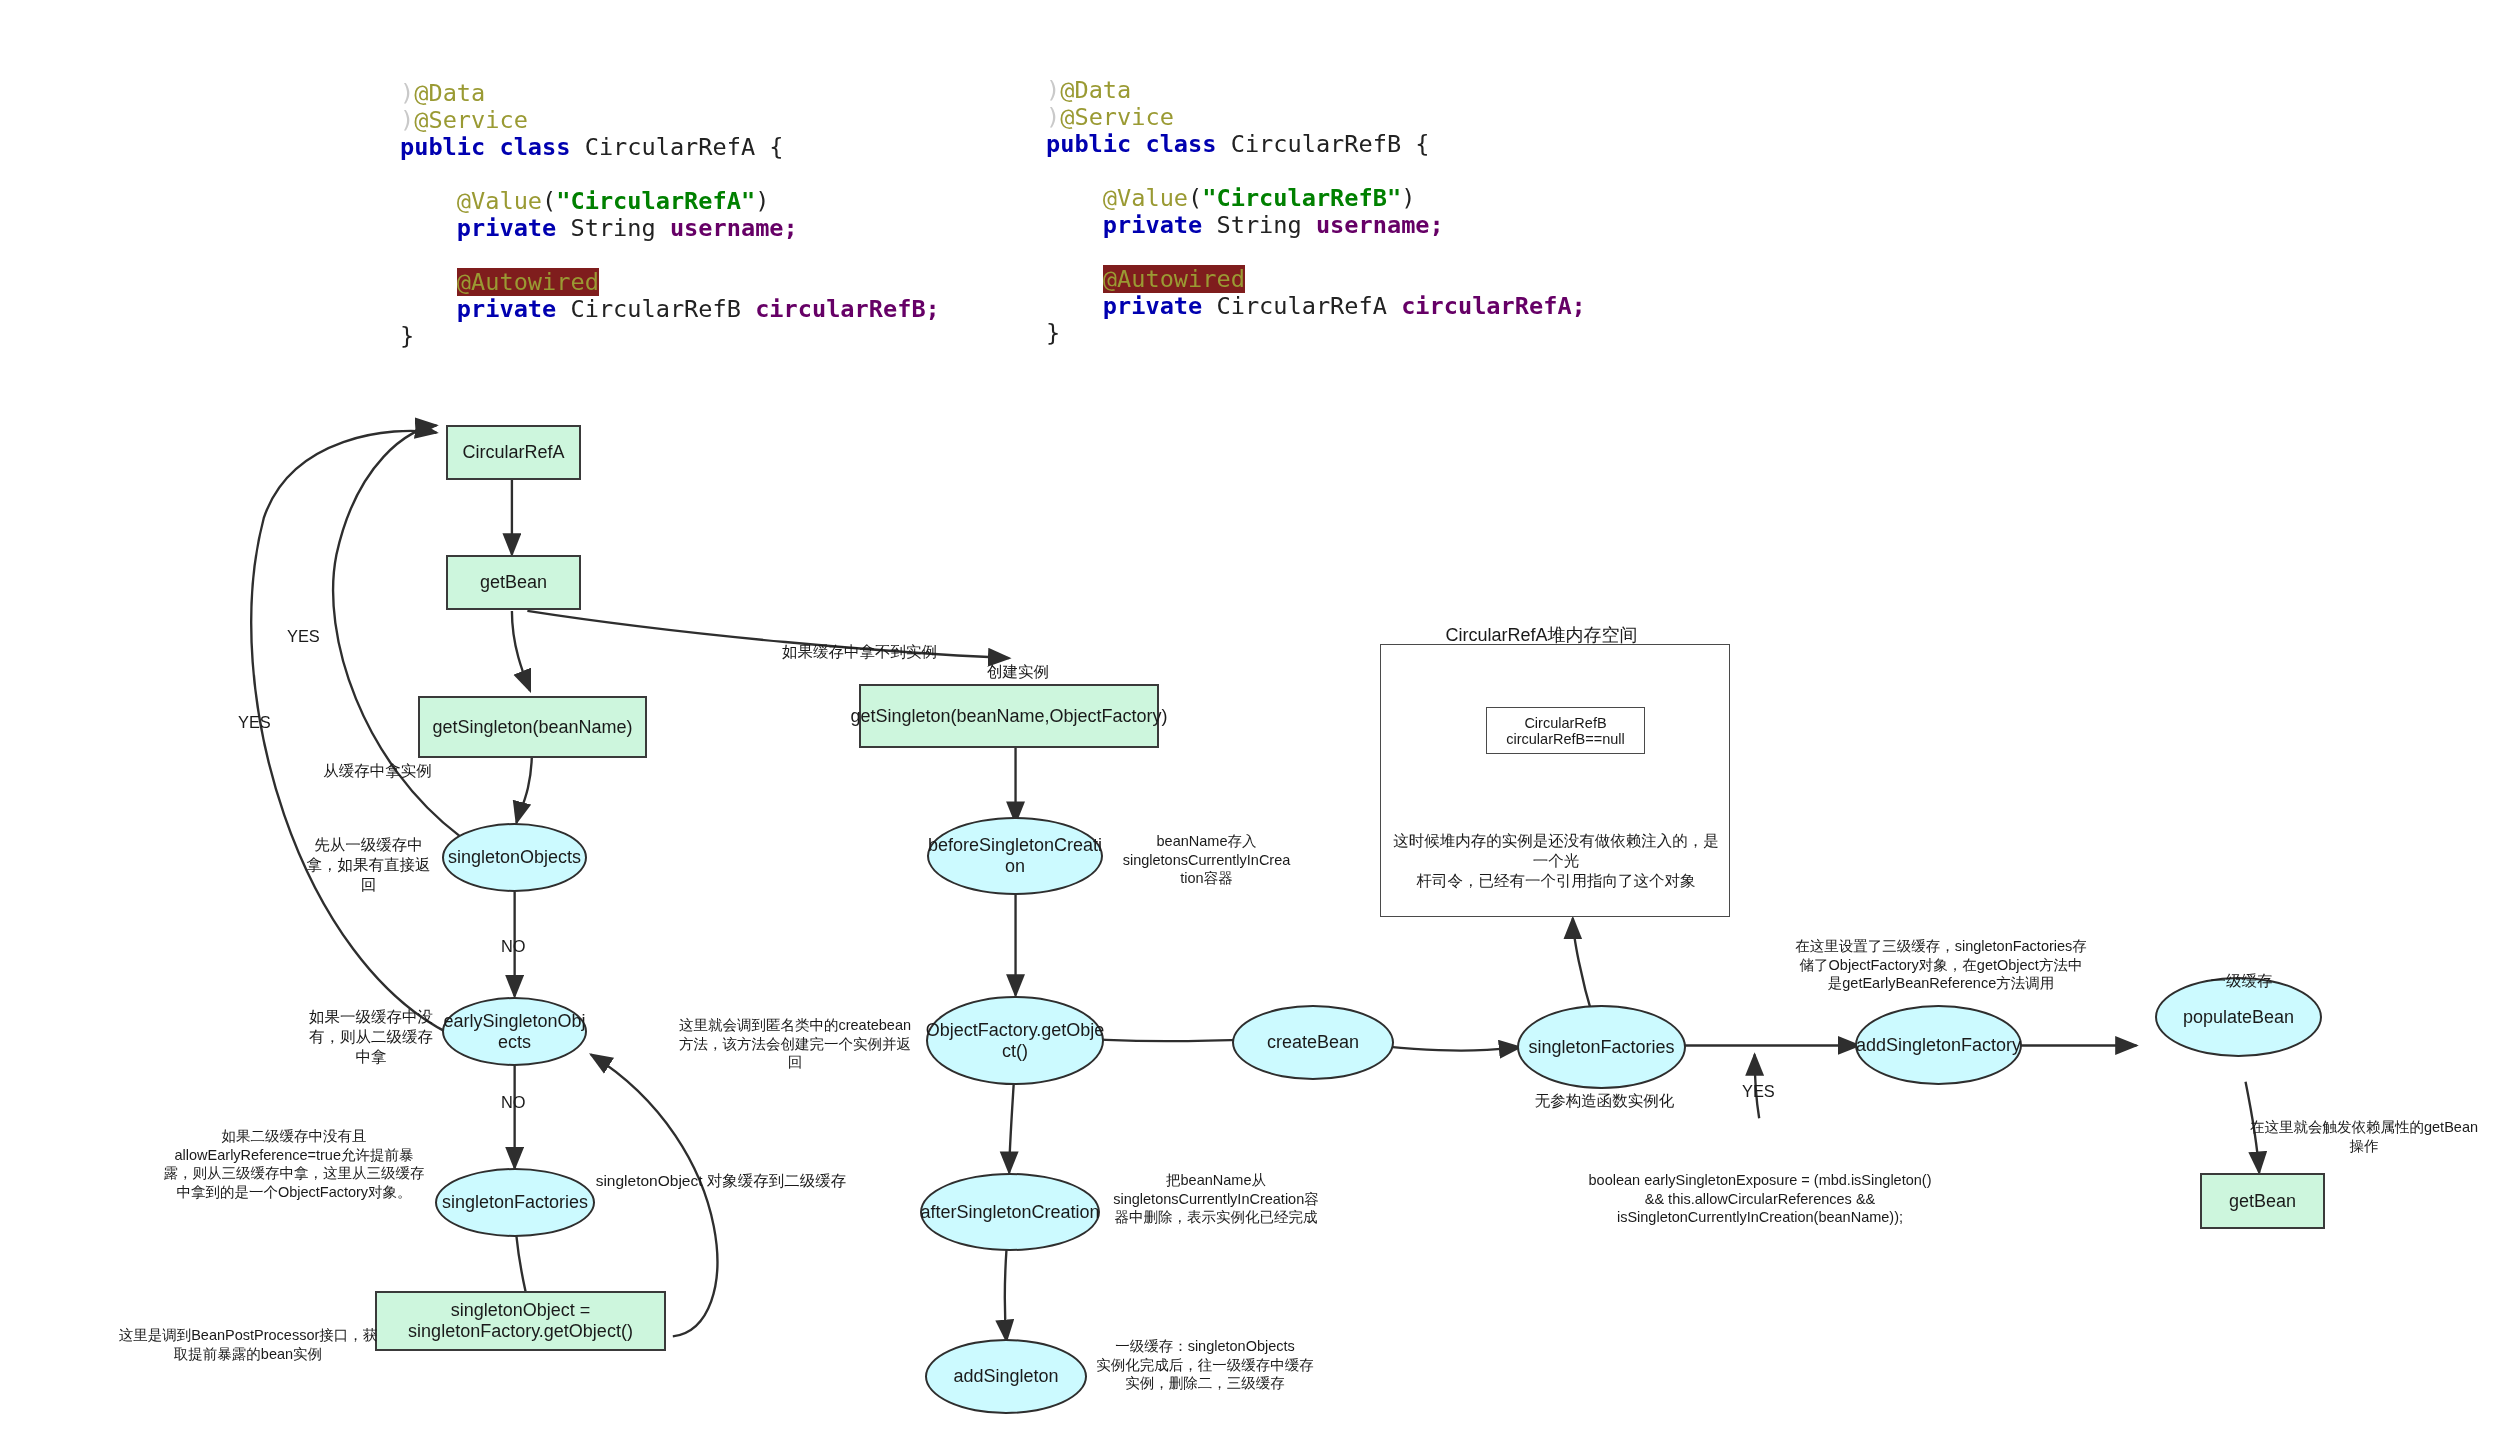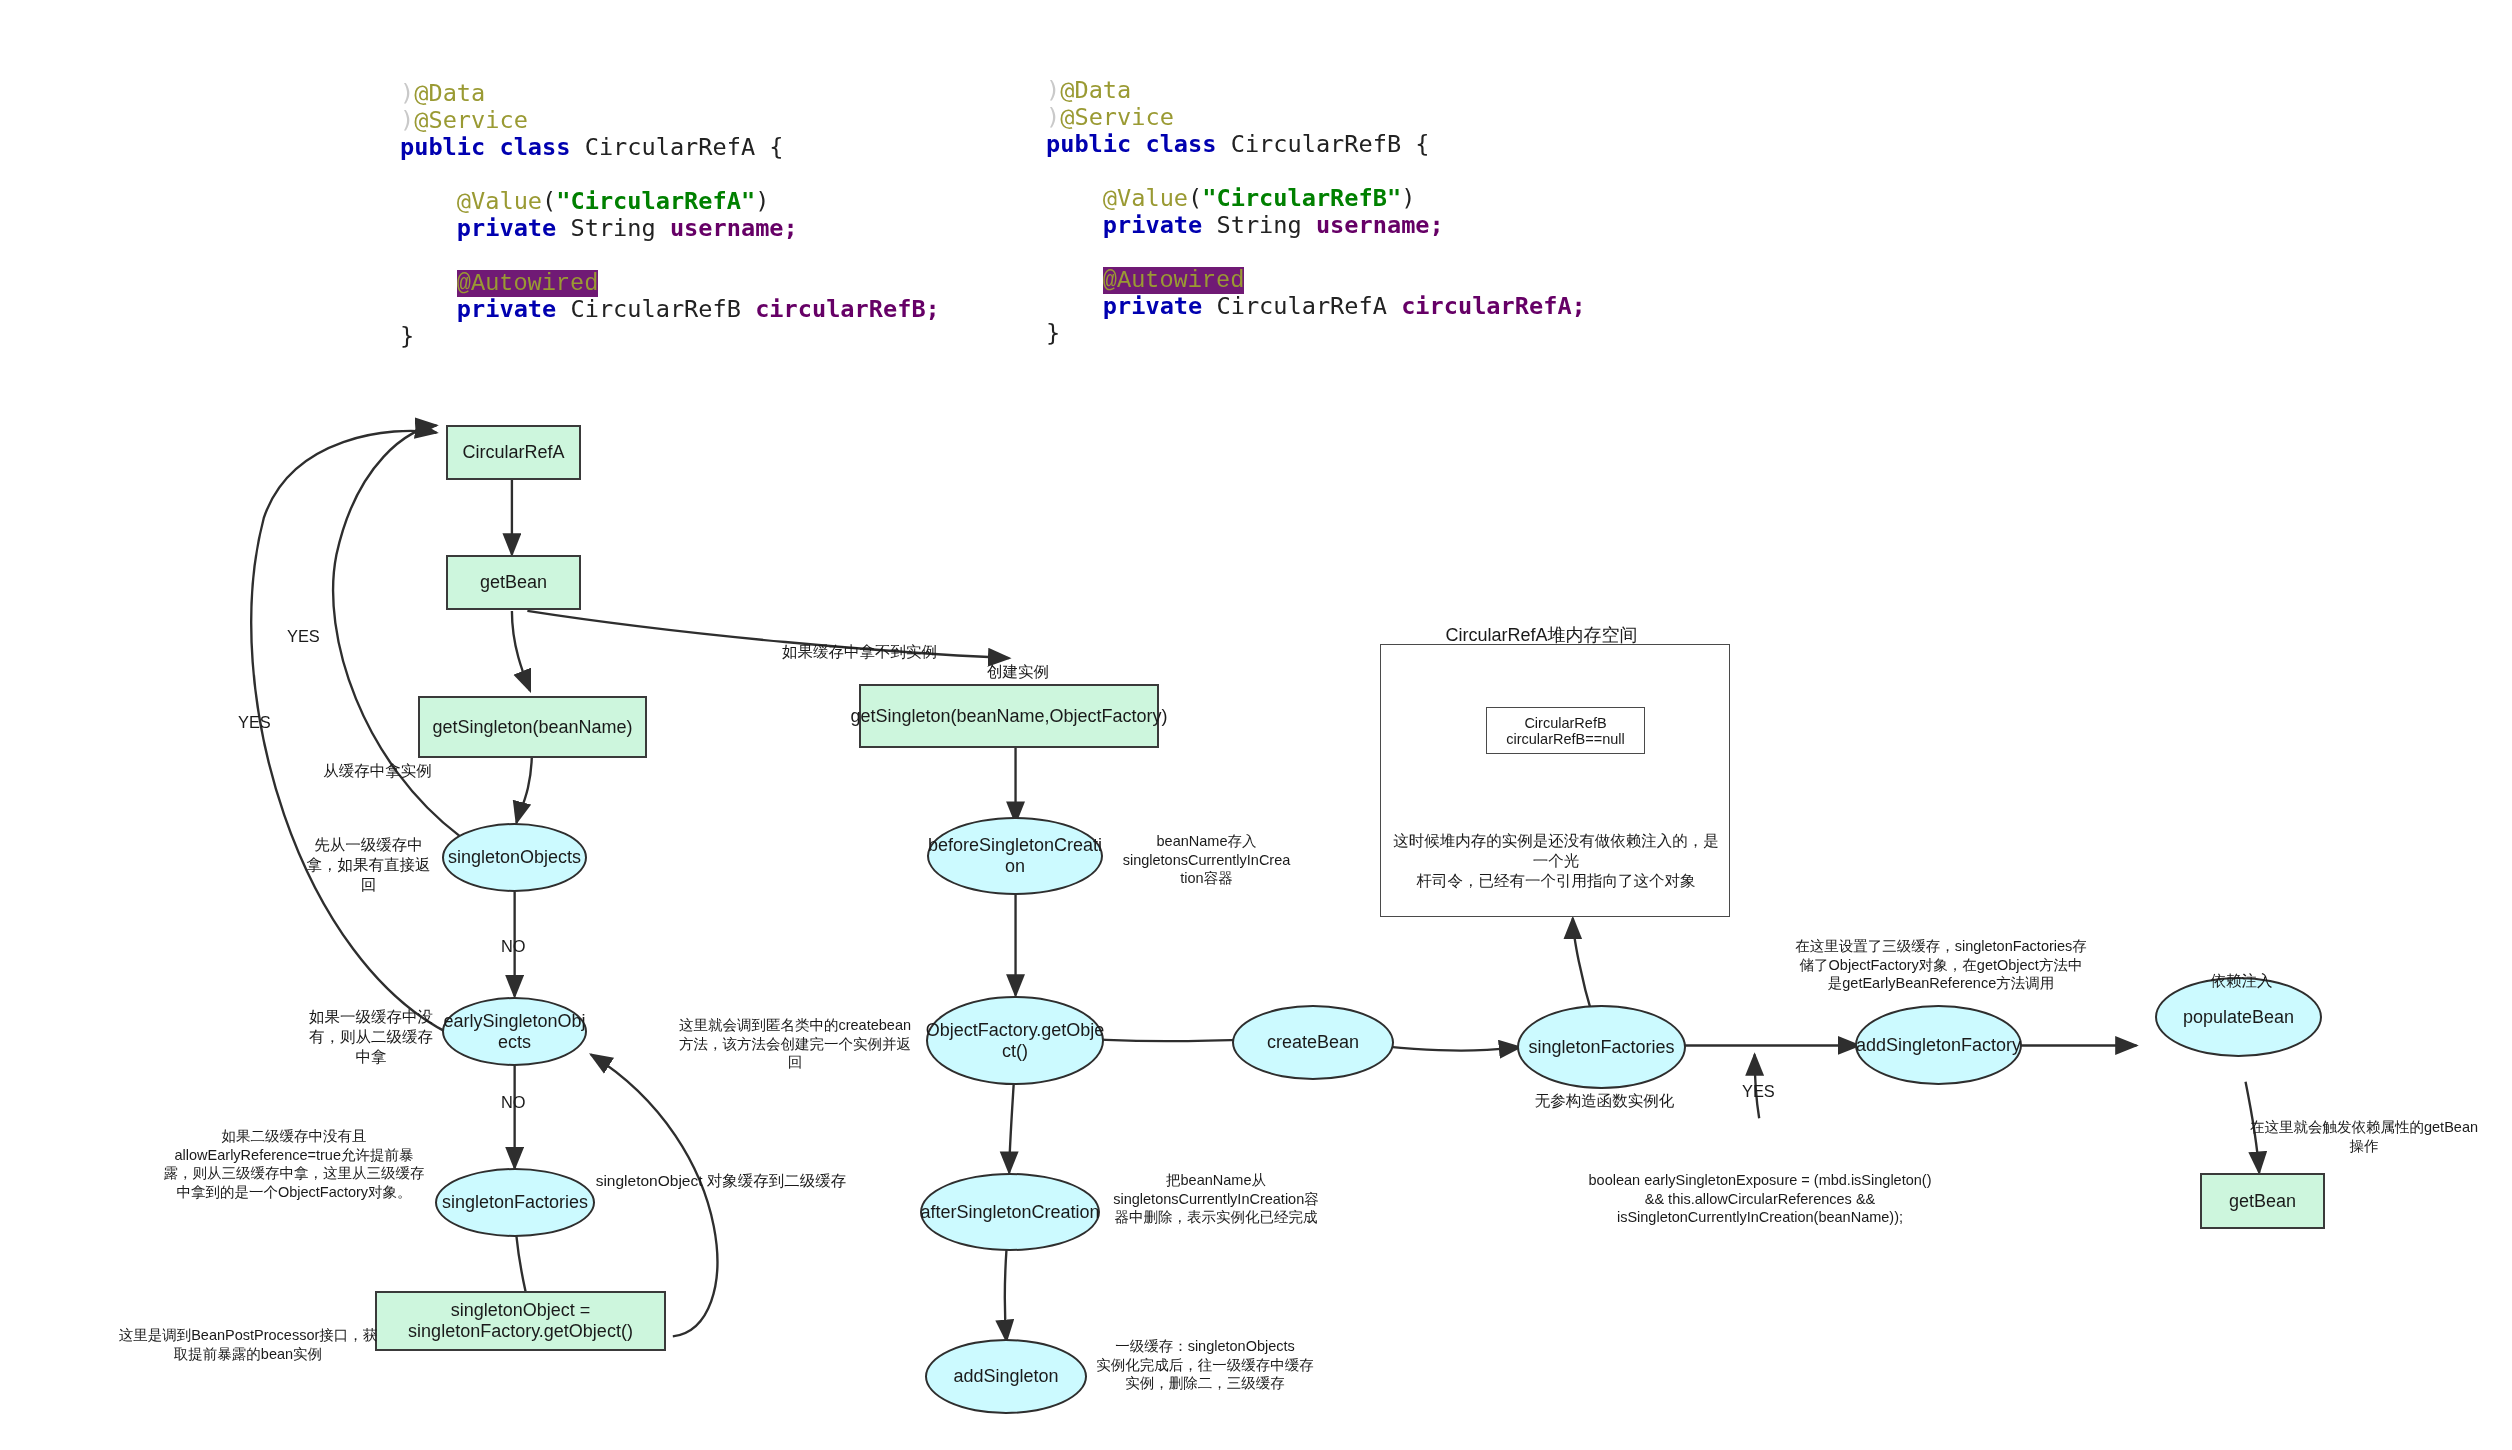--- a/index.html
+++ b/index.html
@@ -11,21 +11,21 @@
         font-size:23.6px;line-height:27px;white-space:pre;color:#222;}
   #codeA{left:400px;top:80px;}
   #codeB{left:1046px;top:77px;}
   .code .ln{display:block;height:27px;}
   .gutter{color:#c9c9c9;}
   .ann{color:#9a9a33;}
   .kw{color:#0000b0;font-weight:bold;}
   .typ{color:#222;}
   .fld{color:#660066;font-weight:bold;}
   .str{color:#008000;font-weight:bold;}
-  .hl{background:#701a75;font-family:Liberation Mono, monospace;}
+  .hl{background:#7f1d1d;}
   .pl{color:#222;}
 
   
   #canvas{position:absolute;left:0;top:0;width:2512px;height:1450px;}
   svg.edges{position:absolute;left:0;top:0;width:2512px;height:1450px;overflow:visible;}
 
   .node{position:absolute;box-sizing:border-box;display:flex;align-items:center;
         justify-content:center;text-align:center;color:#1a1a1a;}
   .rect{background:#cdf6dd;border:2.3px solid #3a3a3a;font-size:18px;}
   .ell{background:#ccfaff;border:2.3px solid #2e2e2e;border-radius:50%;font-size:18px;}
@@ -193,19 +193,19 @@
   <div class="lbl" style="left:1491px;top:1091px;width:227px;">无参构造函数实例化</div>
 
   <div class="lbl small" style="left:1782px;top:937px;width:318px;white-space:pre-line;">在这里设置了三级缓存，singletonFactories存
 储了ObjectFactory对象，在getObject方法中
 是getEarlyBeanReference方法调用</div>
 
   <div class="lbl small" style="left:1578px;top:1171px;width:364px;white-space:pre-line;">boolean earlySingletonExposure = (mbd.isSingleton()
 &amp;&amp; this.allowCircularReferences &amp;&amp;
 isSingletonCurrentlyInCreation(beanName));</div>
 
-  <div class="lbl" style="left:2178px;top:971px;width:127px;">依赖注入</div>
+  <div class="lbl" style="left:2178px;top:971px;width:127px;">一级缓存</div>
 
   <div class="lbl small" style="left:2232px;top:1118px;width:264px;white-space:pre-line;">在这里就会触发依赖属性的getBean
 操作</div>
 
 </div>
 
 
 </body></html>

